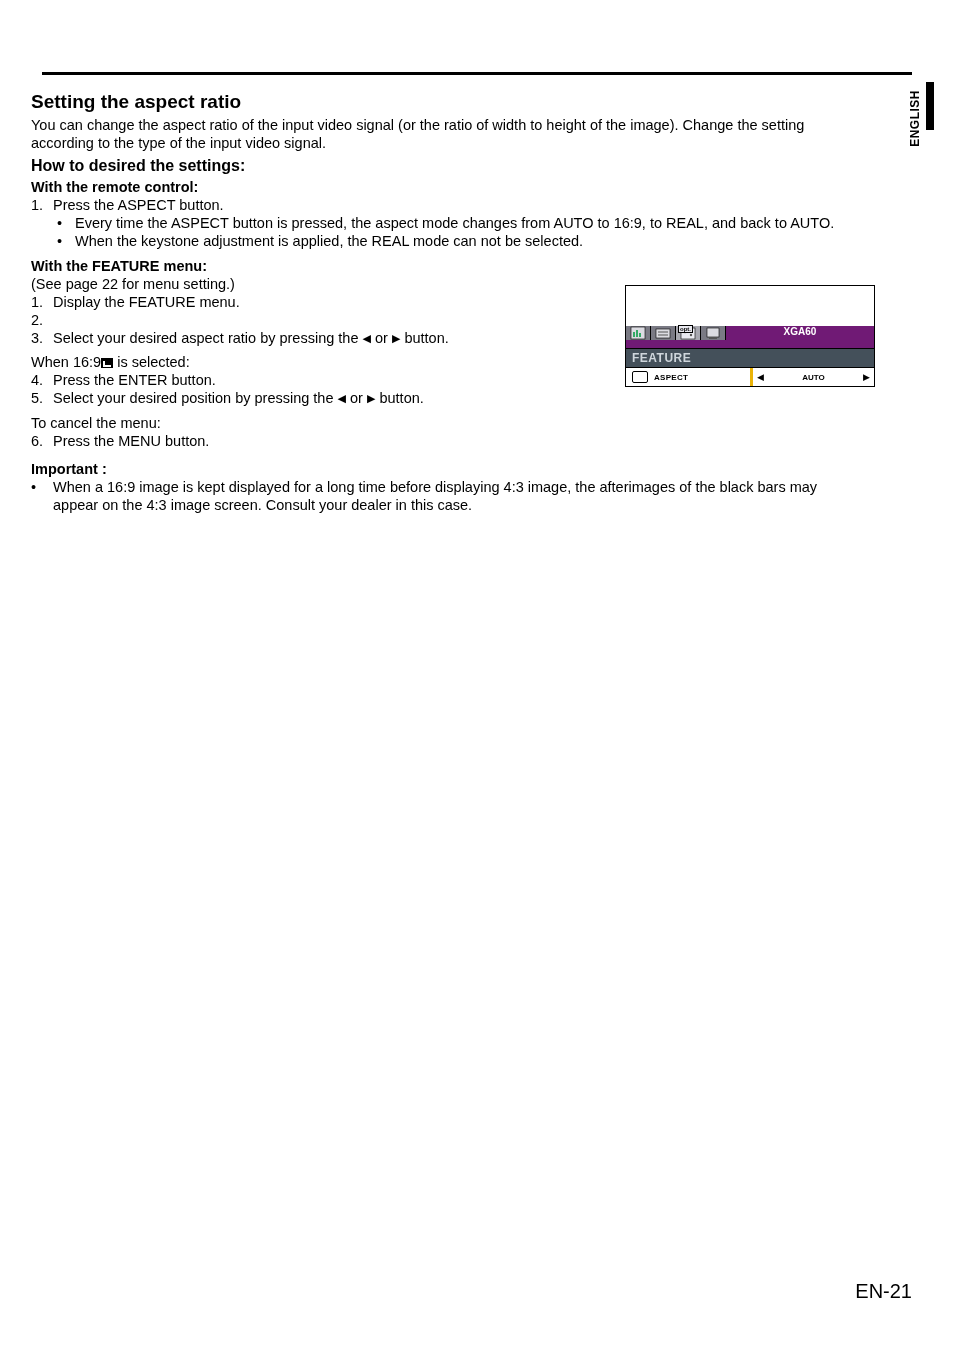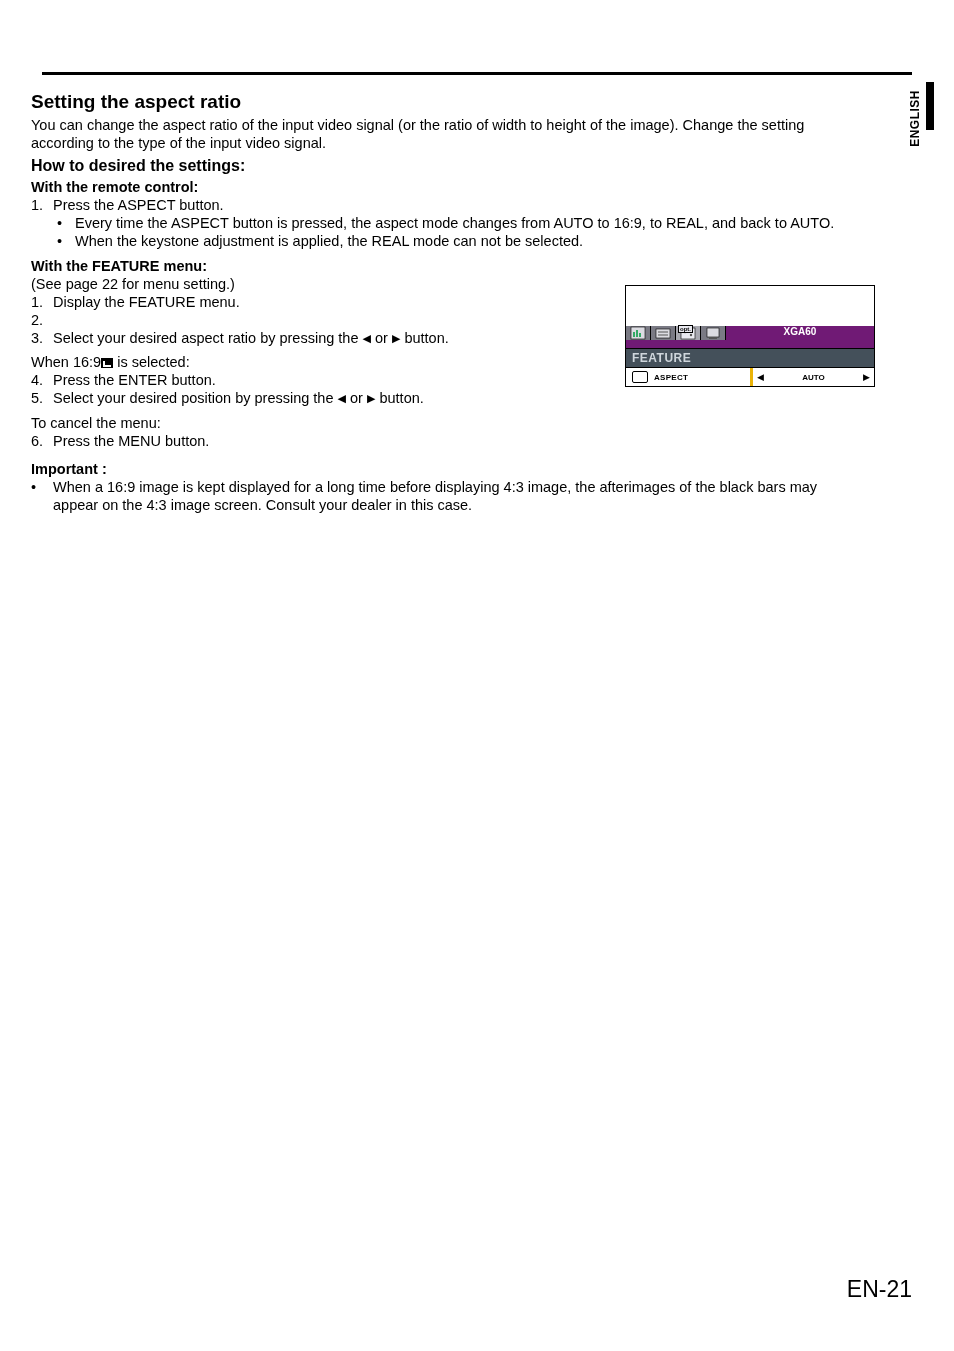--- a/index.html
+++ b/index.html
@@ -218,21 +218,21 @@
   }
   .osd .setting-right .val {
     font-size: 8px;
     font-weight: bold;
   }
 
   .page-number {
     position: absolute;
     right: 42px;
     bottom: 48px;
-    font-size: 23px;
+    font-size: 20px;
   }
 </style>
 </head>
 <body>
 
 <div class="page">
   <div class="top-rule"></div>
 
   <div class="lang-tab">
     <div class="bar"></div>

